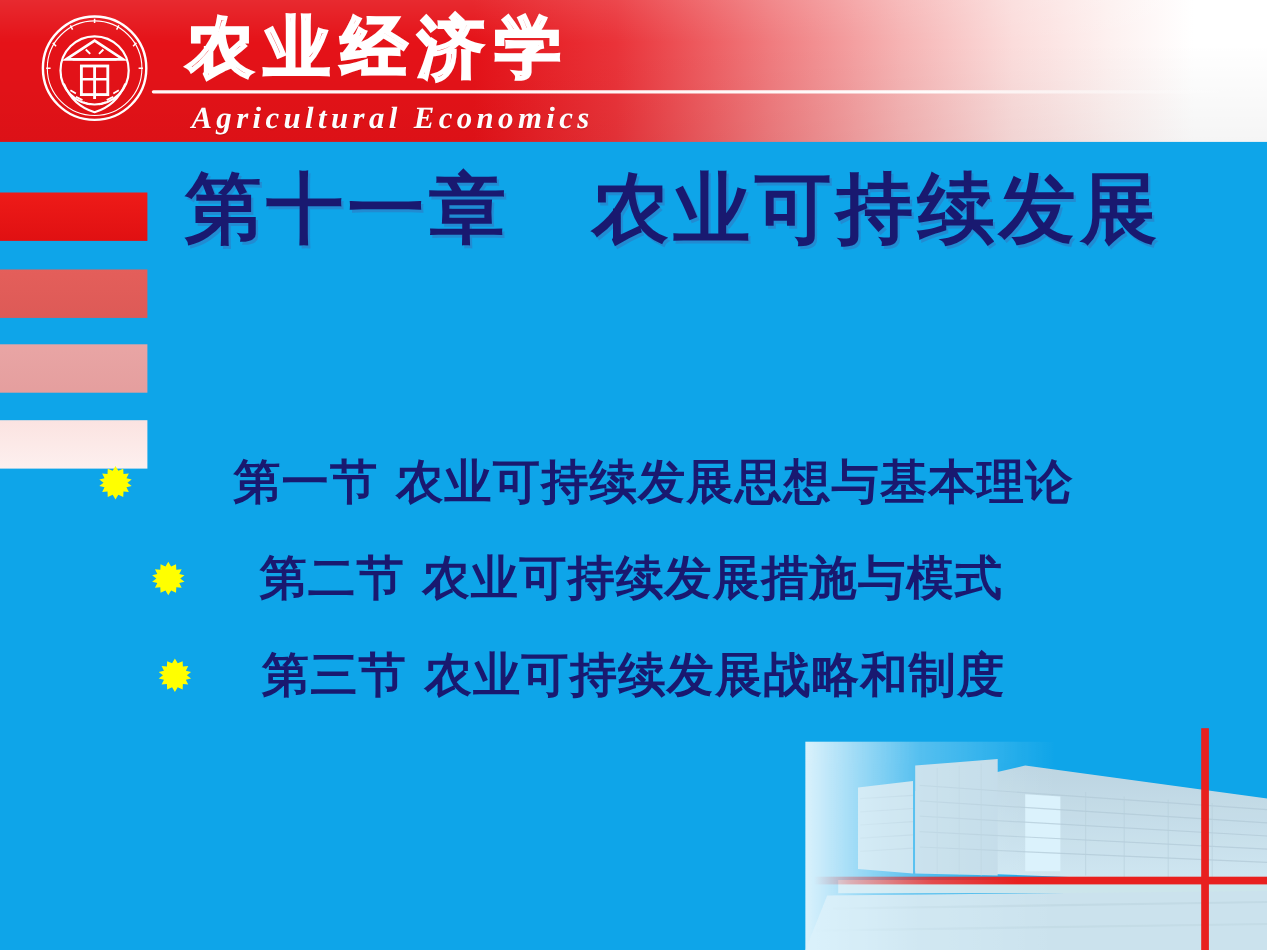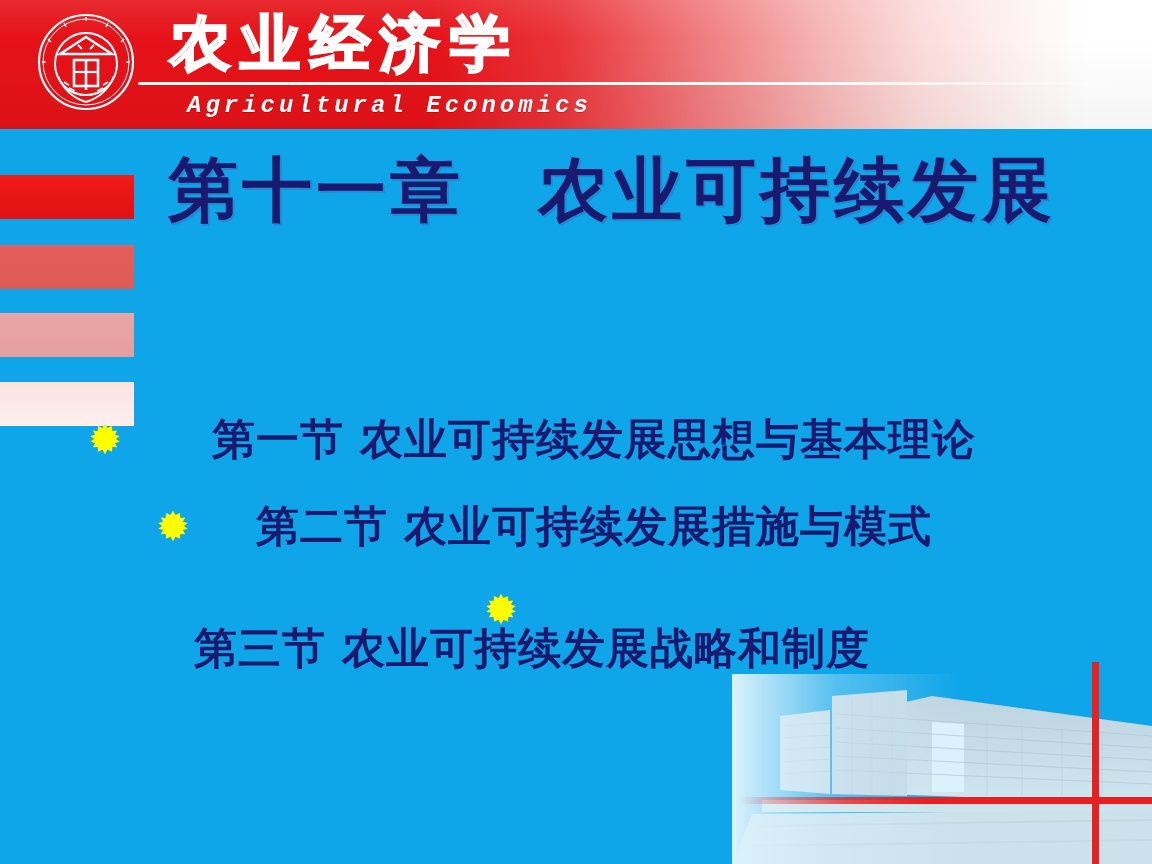--- a/index.html
+++ b/index.html
@@ -73,26 +73,26 @@
     font-weight: 700;
     letter-spacing: 10px;
     color: transparent;
     -webkit-text-stroke: 2.5px #ffffff;
     text-shadow: 0 0 0 transparent;
     white-space: nowrap;
   }
 
   #en-title {
     position: absolute;
-    left: 187px;
+    left: 174px;
     top: 92px;
-    font-family: Liberation Mono, monospace;
+    font-family: Liberation Serif, serif;
     font-style: italic;
     font-weight: 700;
-    font-size: 24px;
+    font-size: 28px;
     letter-spacing: 4px;
     color: #fdfdfd;
     white-space: nowrap;
     text-shadow: 0 1px 1px rgba(120,0,0,0.35);
   }
 
   
   .deco-bar {
     position: absolute;
     left: 0;
@@ -125,22 +125,22 @@
     top: 404px;
     width: 1152px;
   }
   .bullet-row {
     position: absolute;
     display: flex;
     align-items: center;
     white-space: nowrap;
   }
   #bullet-row-0 { left: 88px; top: 14px; gap: 24px; }
-  #bullet-row-1 { left: 156px; top: 101px; }
-  #bullet-row-2 { left: 142px; top: 189px; flex-direction: column; }
+  #bullet-row-1 { left: 136px; top: 101px; }
+  #bullet-row-2 { left: 142px; top: 189px; }
 
   .bullet-star {
     width: 34px;
     height: 34px;
     flex: 0 0 34px;
     margin-right: 10px;
   }
   .bullet-text {
     font-family: "DejaVu Sans", "Liberation Sans", sans-serif;
     font-size: 43px;

